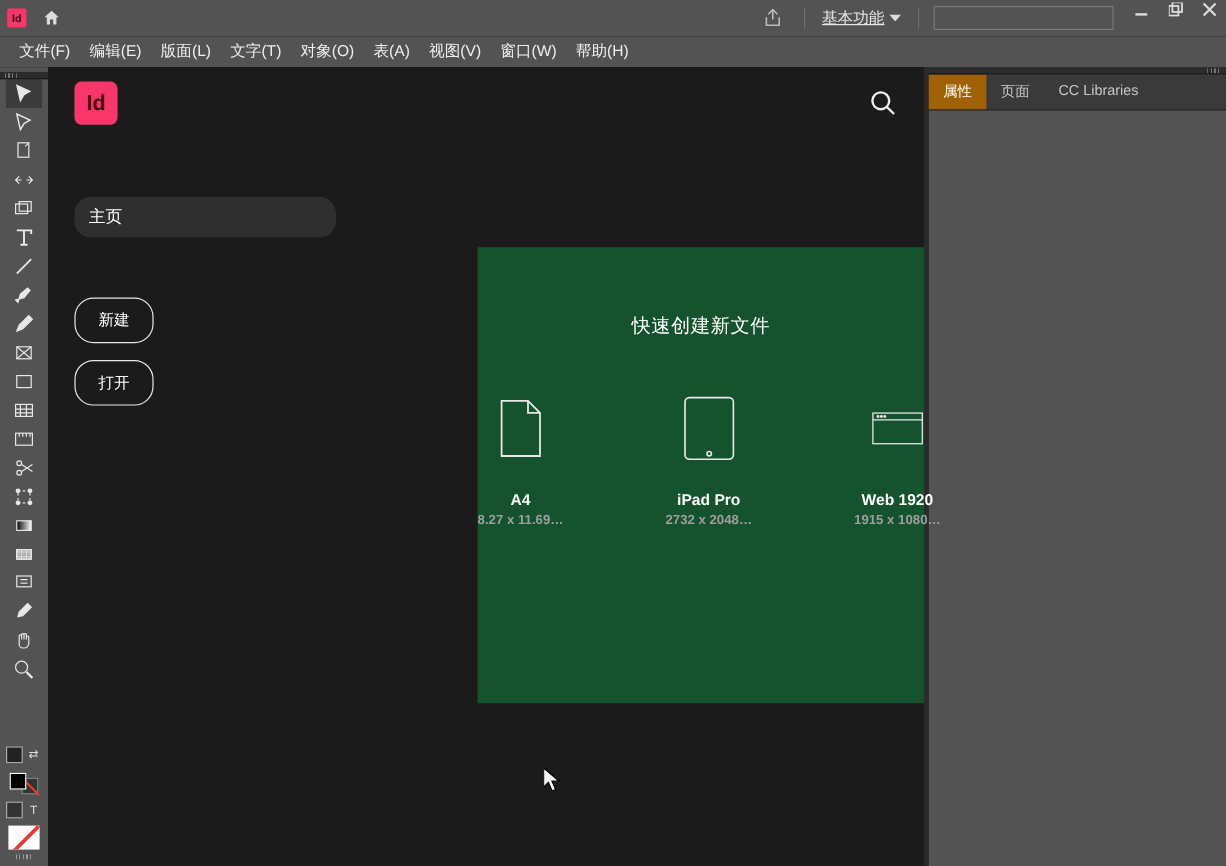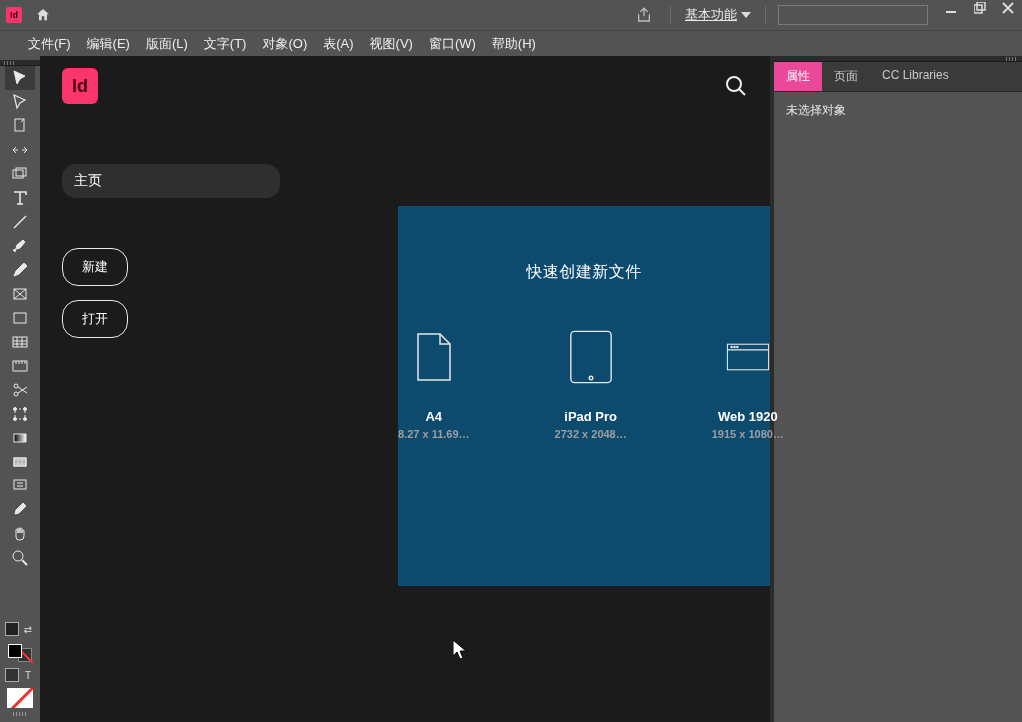--- a/index.html
+++ b/index.html
@@ -8,21 +8,21 @@
 .titlebar .id-badge { width: 16px; height: 16px; background: #f83669; border-radius: 2px; display: flex; align-items: center; justify-content: center; font-size: 9px; font-weight: bold; color: #3c0418; margin-right: 12px; }
 .titlebar .home-ico { width: 18px; height: 16px; fill: #ddd; }
 .titlebar .spacer { flex: 1; }
 .titlebar .share-ico { width: 16px; height: 16px; fill: #bcbcbc; margin-right: 10px; }
 .titlebar .vdiv { width: 1px; height: 18px; background: #6d6d6d; margin: 0 8px; }
 .titlebar .workspace { color: #e8e8e8; font-size: 13px; display: flex; align-items: center; gap: 4px; padding: 0 6px; text-decoration: underline; }
 .titlebar .search { width: 150px; height: 20px; background: #535353; border: 1px solid #7a7a7a; margin-left: 4px; }
 .titlebar .winbtns { display: flex; margin-left: 10px; }
 .titlebar .winbtns div { width: 28px; height: 30px; display: flex; align-items: flex-start; justify-content: center; color: #ddd; font-size: 14px; padding-top: 0px; }
 .titlebar .winbtns svg { width: 12px; height: 12px; fill: #ddd; margin-top: 2px;}
-.menubar { height: 26px; background: #535353; display: flex; align-items: center; padding: 0 20px; font-size: 13px; color: #eee; border-top: 1px solid #454545;}
+.menubar { height: 26px; background: #535353; display: flex; padding: 0 8px; font-size: 13px; color: #eee; border-top: 1px solid #454545;}
 .menubar span { padding: 3px 8px; }
 .toolstrip-hdr { height: 6px; background: #2b2b2b; border-bottom: 1px solid #1b1b1b; position: relative;}
 .toolstrip-hdr::before { content:""; position:absolute; left:4px; top:1px; width:10px; height:4px; background: repeating-linear-gradient(90deg,#777 0,#777 1px,transparent 1px,transparent 3px);}
 .toolstrip-hdr-right::before{ right:6px; left:auto;}
 .body { display: flex; height: calc(722px - 56px); }
 .toolbar { width: 40px; background: #535353; display: flex; flex-direction: column; align-items: center; padding-top: 4px; position:relative;}
 .toolbar .tool { width: 30px; height: 24px; display: flex; align-items: center; justify-content: center; margin: 0; }
 .toolbar .tool.selected { background: #3b3b3b; }
 .toolbar .tool svg { width: 16px; height: 16px; fill: #e8e8e8; stroke: #e8e8e8; }
 .toolbar .color-swatch { width: 24px; height: 18px; position: relative; margin-top:4px; }
@@ -37,33 +37,33 @@
 .toolbar .mini { width:14px; height:14px; border:1px solid #aaa; background:#333;}
 .toolbar .mini.t { display:flex;align-items:center;justify-content:center;font-size:10px;color:#ddd;border:none;background:none;}
 .toolbar .grip { width: 14px; height: 4px; background: repeating-linear-gradient(90deg,#999 0,#999 1px,transparent 1px,transparent 3px); margin-top:4px;}
 .main { flex: 1; background: #1b1b1b; position: relative; display:flex; flex-direction:column;}
 .welcome-hdr { height: 60px; display: flex; align-items: center; padding: 0 22px; }
 .welcome-hdr .logo { width: 36px; height: 36px; background: #f83669; border-radius: 6px; display: flex; align-items: center; justify-content: center; font-weight: bold; color: #470014; font-size: 18px; }
 .welcome-hdr .search-ico { margin-left:auto; width:24px; height:24px; stroke:#eee; fill:none; stroke-width:2;}
 .left-nav { position:absolute; left:22px; top:108px; width:218px;}
 .left-nav .home { background:#2f2f2f; color:#fff; font-size:14px; padding:8px 12px; border-radius:14px;}
 .pill { width:66px; height:38px; border:1.5px solid #e8e8e8; border-radius:16px; display:flex; align-items:center; justify-content:center; font-size:13px; color:#fff; margin-top:14px;}
-.quickcreate { position:absolute; left:358px; top:150px; right:0; height:380px; background:#0c4a6e;}
+.quickcreate { position:absolute; left:358px; top:150px; right:0; height:380px; background:#14532d;}
 .quickcreate h3 { text-align:center; font-size:16px; font-weight:normal; color:#fff; margin-top:56px; letter-spacing:0.5px;}
 .presets { display:flex; justify-content:space-between; gap:85px; margin-top:46px;}
 .preset { display:flex; flex-direction:column; align-items:center; width:90px;}
 .preset .pic { width:44px; height:56px; display:flex; align-items:center; justify-content:center;}
 .preset .pic svg { stroke:#e8e8e8; fill:none; stroke-width:1.5;}
 .preset .nm { color:#fff; font-size:13px; margin-top:24px; font-weight:600;}
 .preset .sz { color:#9e9e9e; font-size:11px; margin-top:4px; white-space:nowrap;font-weight:bold;}
 .right-strip { width:4px; background:#2b2b2b;}
 .panel { width: 248px; background: #535353; display:flex; flex-direction:column;}
 .panel .tabs { display:flex; height:30px; background:#3a3a3a; border-bottom:1px solid #2a2a2a;}
 .panel .tab { padding: 6px 12px; font-size:12px; color:#c8c8c8;}
-.panel .tab.active { background:#ec4899; color:#fff;}
+.panel .tab.active { background:#a16207; color:#fff;}
 .panel .status { padding:10px 12px; font-size:12px; color:#e8e8e8;}
 .panel .hint { margin-top:100px; text-align:center; font-size:12px; color:#e8e8e8; line-height:1.9; padding:0 16px;}
 .cursor { position:absolute; left:413px; top:584px; width:14px; height:20px;}
 .dropdown-caret{ width:10px;height:6px; fill:#ddd;}
 </style>
 </head>
 <body>
 
 <div class="titlebar">
   <div class="id-badge">Id</div>
@@ -328,15 +328,14 @@
 
   <div class="right-strip"></div>
 
   <div class="panel">
     <div class="toolstrip-hdr toolstrip-hdr-right" style="width:100%"></div>
     <div class="tabs">
       <div class="tab active">属性</div>
       <div class="tab">页面</div>
       <div class="tab">CC Libraries</div>
     </div>
-    <div class="status">未选择对象</div>
   </div>
 </div>
 
 </body></html>

